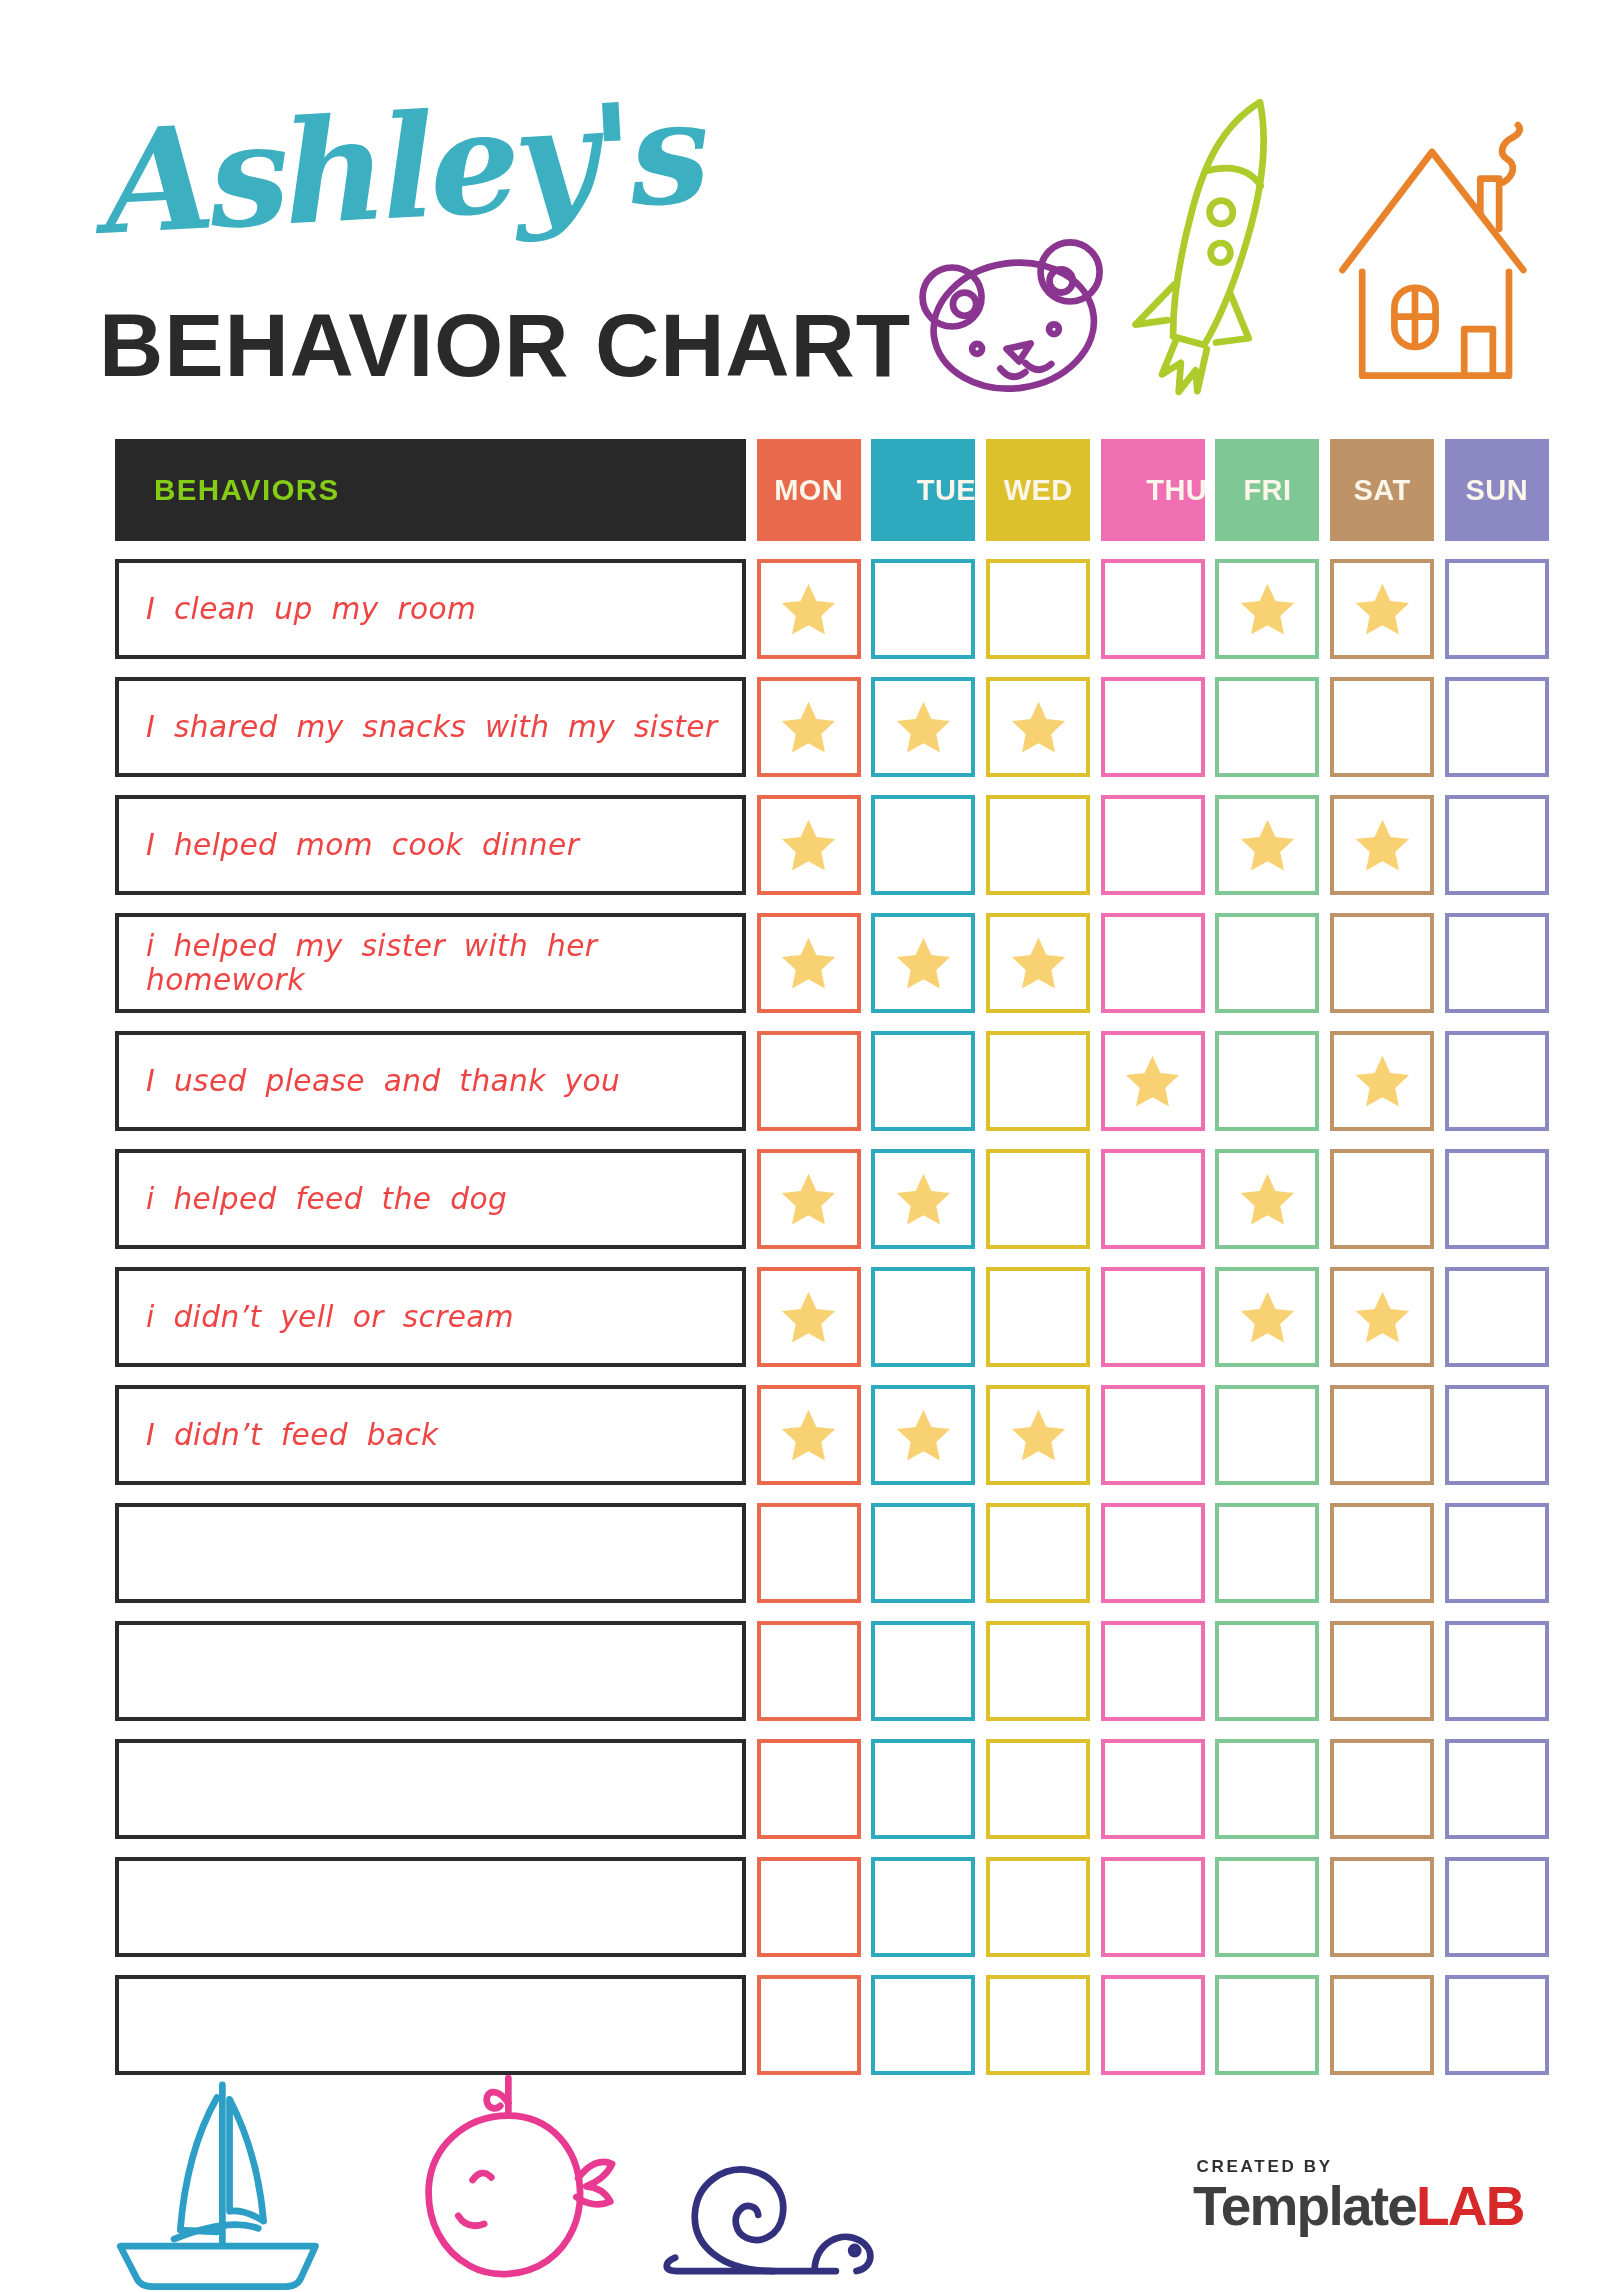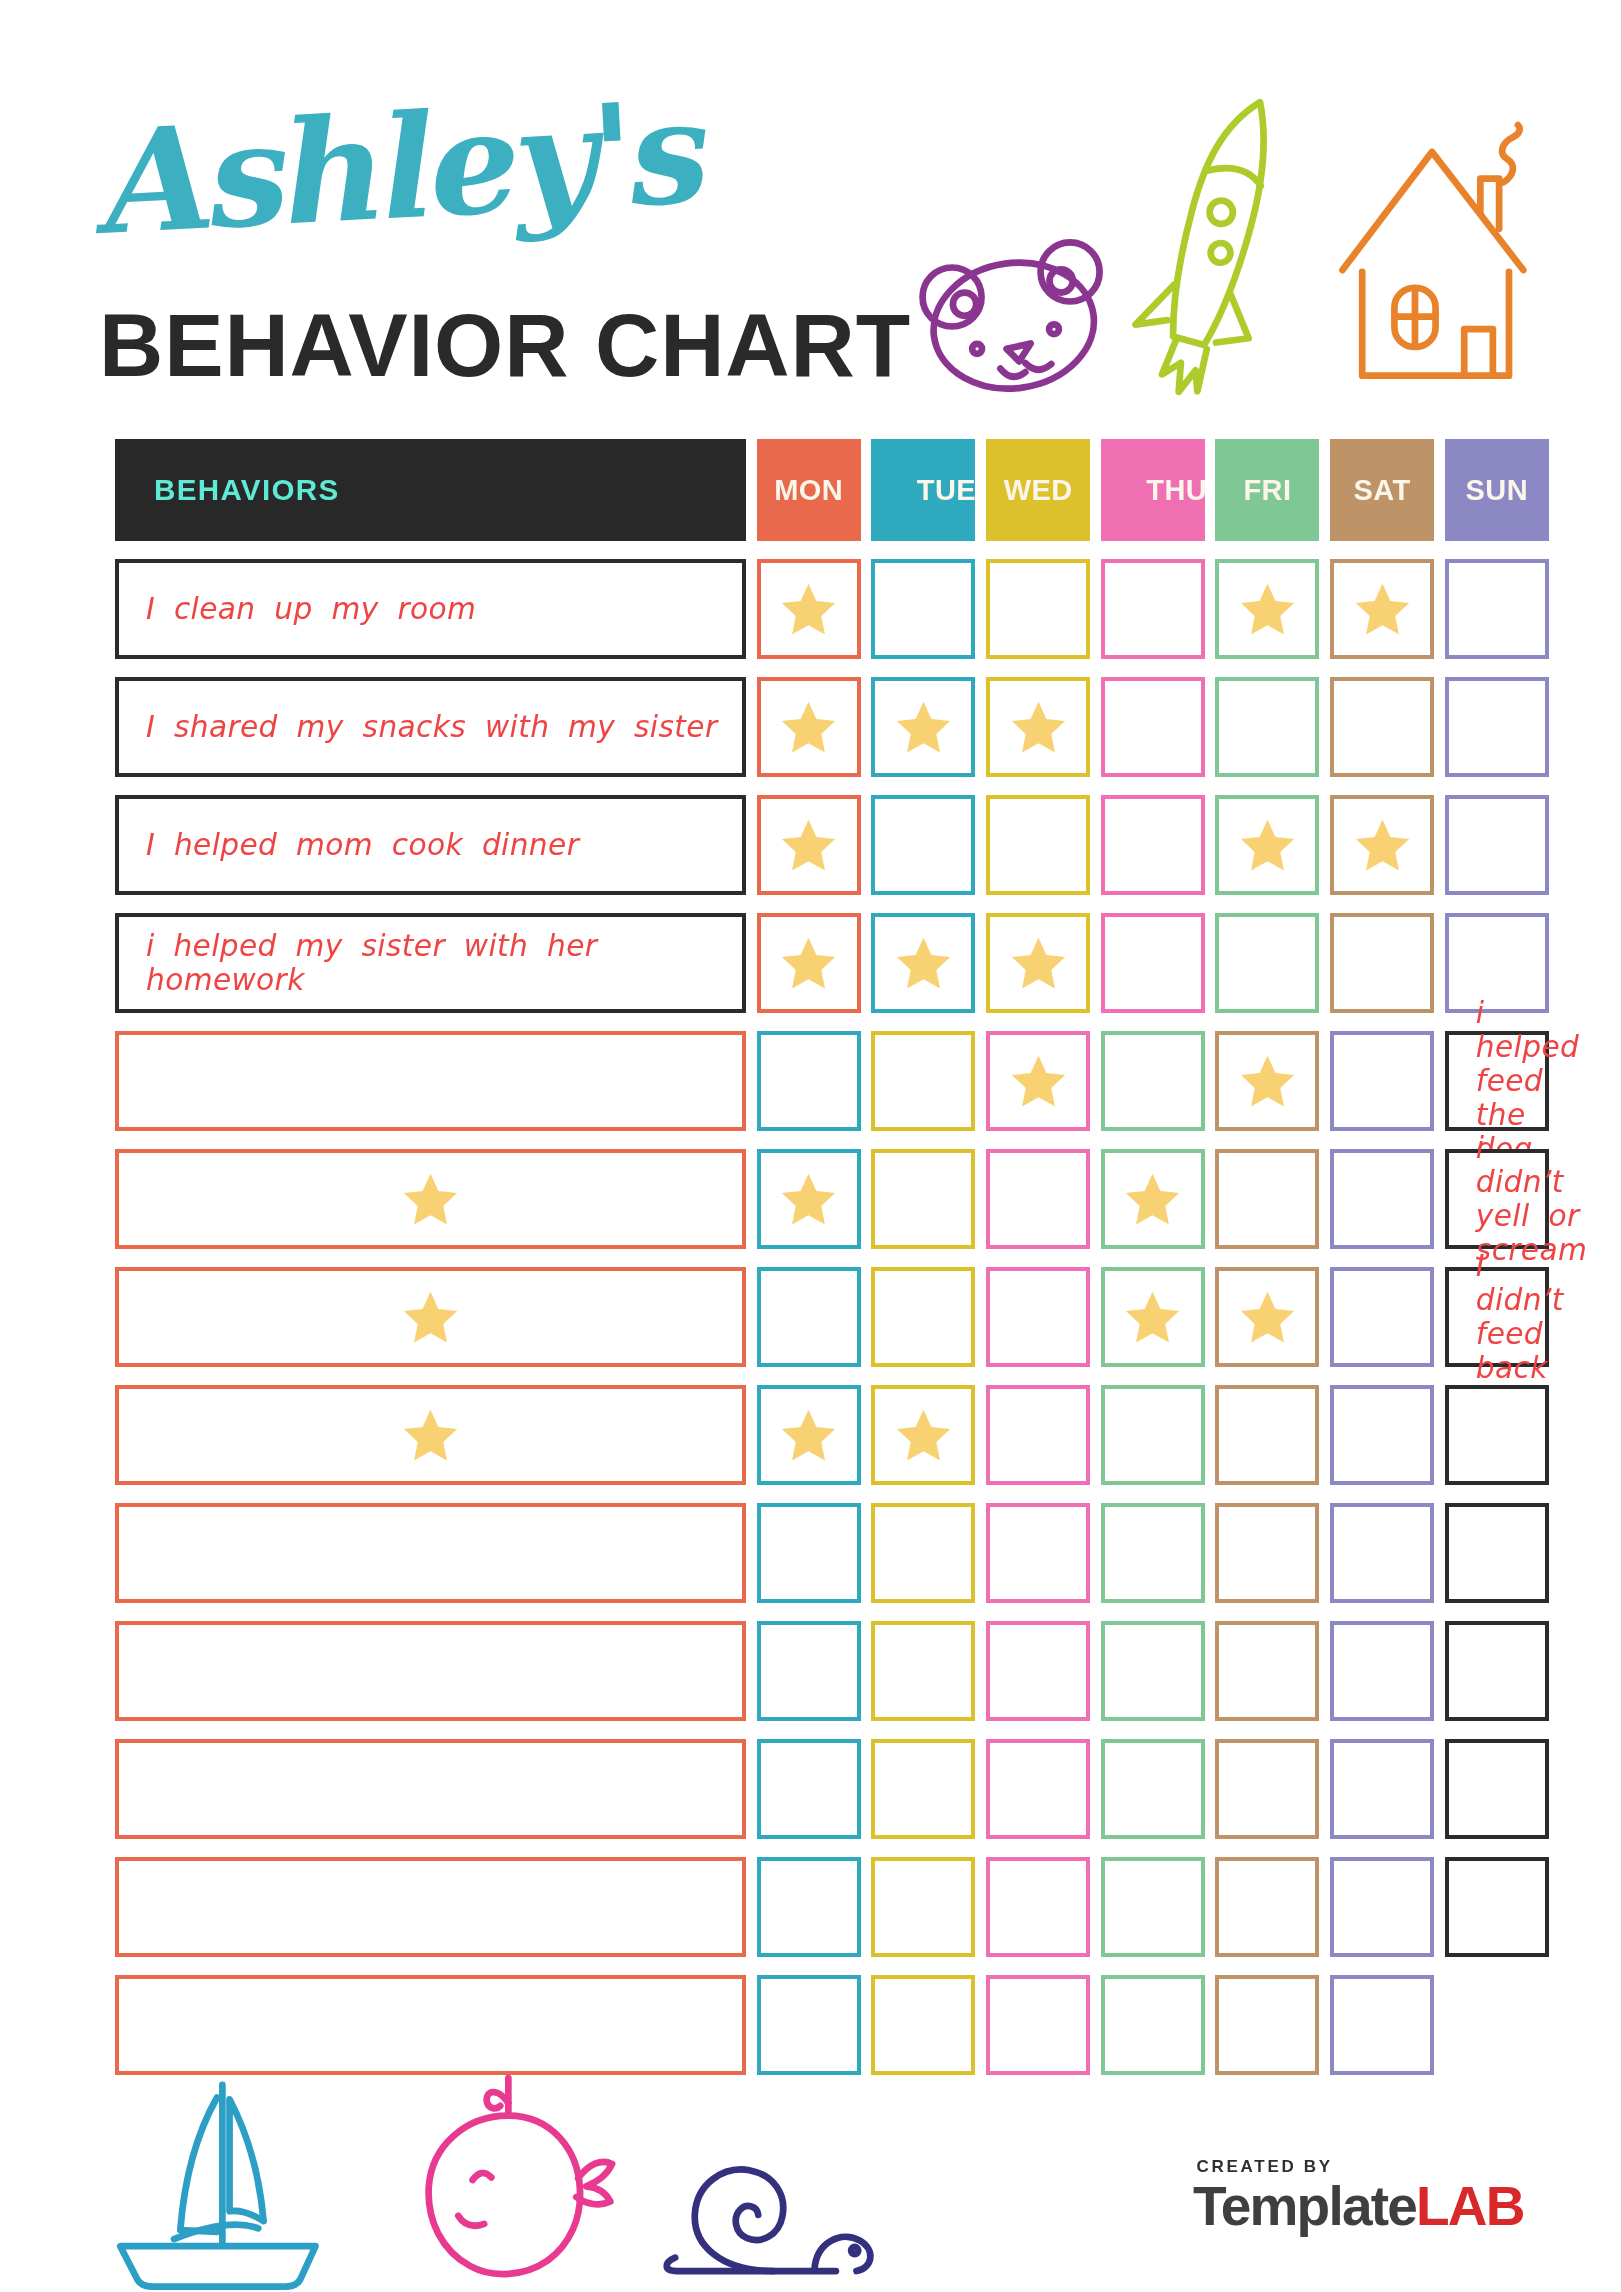--- a/index.html
+++ b/index.html
@@ -76,21 +76,21 @@
       <path d="M170 98 V60 H191 V116"></path>
       <path d="M16 162 L116 30 L218 162"></path>
       <path d="M38 164 V280 H202 V164"></path>
       <rect x="74" y="182" width="46" height="66" rx="22"></rect>
       <path d="M97 184 V246 M76 214 H118"></path>
       <path d="M152 280 V228 H184 V280"></path>
     </svg>
   </div>
 
   <div class="table">
-      <div class="hdr-behaviors" style="background: rgb(40, 40, 40); color: #5eead4;">BEHAVIORS</div>
+      <div class="hdr-behaviors" style="background: rgb(40, 40, 40); color: #84cc16;">BEHAVIORS</div>
       <div class="hdr-day" style="background: rgb(232, 105, 75);">MON</div>
       <div class="hdr-day" style="background: rgb(47, 169, 189); padding-left: 46px;">TUE</div>
       <div class="hdr-day" style="background: rgb(220, 192, 44);">WED</div>
       <div class="hdr-day" style="background: rgb(240, 111, 178); padding-left: 48px;">THU</div>
       <div class="hdr-day" style="background: rgb(127, 199, 148);">FRI</div>
       <div class="hdr-day" style="background: rgb(189, 147, 103);">SAT</div>
       <div class="hdr-day" style="background: rgb(139, 136, 195);">SUN</div>
       <div class="row-label" style="border-color: rgb(43, 43, 43);">I clean up my room</div>
       <div class="cell" style="border-color: rgb(232, 105, 75);">
         <svg class="star" viewBox="0 0 100 100" width="57" height="56">
@@ -164,20 +164,21 @@
       </div>
       <div class="cell" style="border-color: rgb(220, 192, 44);">
         <svg class="star" viewBox="0 0 100 100" width="57" height="56">
           <polygon points="50,5 64.1,35.6 97.6,39.5 72.8,62.4 79.4,95.5 50,79 20.6,95.5 27.2,62.4 2.4,39.5 35.9,35.6" fill="#F8D173"></polygon>
         </svg>
       </div>
       <div class="cell" style="border-color: rgb(240, 111, 178);"></div>
       <div class="cell" style="border-color: rgb(127, 199, 148);"></div>
       <div class="cell" style="border-color: rgb(189, 147, 103);"></div>
       <div class="cell" style="border-color: rgb(139, 136, 195);"></div>
+      <div class="row-label" style="border-color: rgb(43, 43, 43);">I used please and thank you</div>
       <div class="cell" style="border-color: rgb(232, 105, 75);"></div>
       <div class="cell" style="border-color: rgb(47, 169, 189);"></div>
       <div class="cell" style="border-color: rgb(220, 192, 44);"></div>
       <div class="cell" style="border-color: rgb(240, 111, 178);">
         <svg class="star" viewBox="0 0 100 100" width="57" height="56">
           <polygon points="50,5 64.1,35.6 97.6,39.5 72.8,62.4 79.4,95.5 50,79 20.6,95.5 27.2,62.4 2.4,39.5 35.9,35.6" fill="#F8D173"></polygon>
         </svg>
       </div>
       <div class="cell" style="border-color: rgb(127, 199, 148);"></div>
       <div class="cell" style="border-color: rgb(189, 147, 103);">

